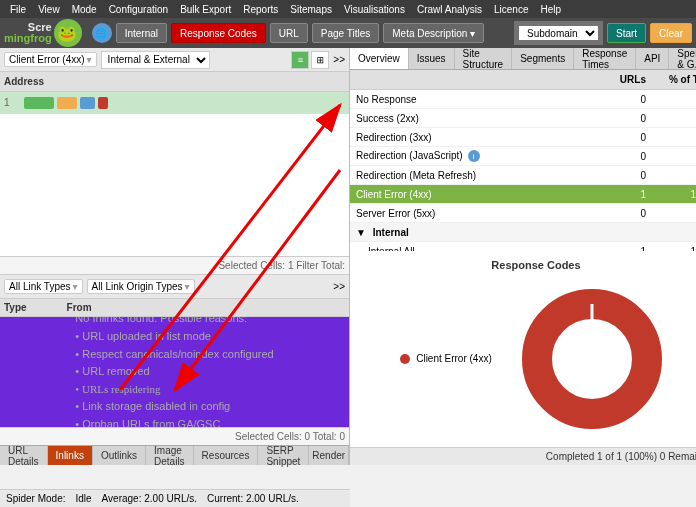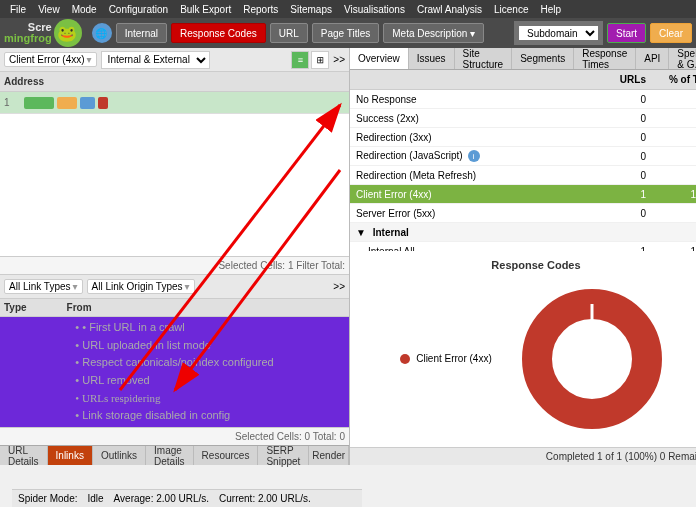--- a/index.html
+++ b/index.html
@@ -5,21 +5,21 @@
     * { box-sizing: border-box; margin: 0; padding: 0; }
     body { font-family: Arial, sans-serif; font-size: 11px; background: #f0f0f0; width: 696px; height: 507px; overflow: hidden; }
 
     
     .menubar { background: #3c3c3c; color: #fff; display: flex; align-items: center; height: 18px; padding: 0 4px; font-size: 10px; }
     .menubar span { padding: 0 6px; cursor: pointer; }
 
     
     .toolbar { background: #4a4a4a; display: flex; align-items: center; height: 30px; padding: 0 4px; gap: 4px; }
     .toolbar-btn { background: #666; color: #fff; border: 1px solid #888; border-radius: 2px; padding: 2px 8px; font-size: 10px; cursor: pointer; height: 20px; }
-    .toolbar-btn.green { background: #a21caf; border-color: #4cae4c; }
+    .toolbar-btn.green { background: #0f766e; border-color: #4cae4c; }
     .toolbar-btn.clear { background: #f0ad4e; border-color: #eea236; color: #fff; }
     .toolbar-spacer { flex: 1; }
     .subdomain-select { background: #fff; border: 5px solid #737373; padding: 1px 4px; font-size: 10px; height: 24px; margin-left: 13px; }
     .globe-icon { width: 20px; height: 20px; background: #5b9bd5; border-radius: 50%; display: flex; align-items: center; justify-content: center; color: white; font-size: 10px; }
 
     
     .main { display: flex; height: calc(507px - 18px - 30px - 22px - 20px); }
 
     
     .left-panel { width: 350px; display: flex; flex-direction: column; border-right: 1px solid #bbb; background: #fff; }
@@ -185,21 +185,20 @@
           </div>
           <div style="font-size:10px;cursor:pointer;margin-left:auto;">&gt;&gt;</div>
         </div>
         <div class="inlinks-table-header">
           <span>Type</span>
           <span>From</span>
         </div>
         <div class="inlinks-body">
           <div class="no-inlinks-text">
             <div style="color:#aaa;">No Inlinks found. Possible reasons:</div>
-            <div style="color:#aaa;">• <span style="display:inline;">• First URL in a crawl</span></div>
             <div style="color:#aaa;">• URL uploaded in list mode</div>
             <div style="color:#aaa;">• Respect canonicals/noindex configured</div>
             <div style="color:#aaa;">• URL removed</div>
             <div style="color:#aaa;font-family:Liberation Serif, serif;">• URLs respidering</div>
             <div style="color:#aaa;">• Link storage disabled in config</div>
             <div style="color:#aaa;">• Orphan URLs from GA/GSC</div>
           </div>
         </div>
         <div class="inlinks-selected-bar">
           <span>Selected Cells: 0  Total: 0</span>
@@ -306,21 +305,21 @@
         </div>
       </div>
 
       <div style="background:#e8e8e8; border-top:1px solid #ccc; height:18px; display:flex; align-items:center; padding:0 6px; font-size:10px;">
         <span style="margin-left:auto; color:#333;">Completed 1 of 1 (100%) 0 Remaining</span>
       </div>
     </div>
 
   </div>
 
-  <div class="status-bar" style="position:absolute;bottom:0;left:12px;width:350px;align-items:center;">
+  <div class="status-bar" style="position:absolute;bottom:0;left:0;width:350px;align-items:center;">
     <span>Spider Mode:</span>
     <span>Idle</span>
     <span>Average: 2.00 URL/s.</span>
     <span>Current: 2.00 URL/s.</span>
   </div>
 
   <svg style="position:absolute;top:0;left:0;width:696px;height:507px;pointer-events:none;">
 
     <defs>
       <marker id="arrowhead" markerWidth="10" markerHeight="7" refX="9" refY="3.5" orient="auto">

